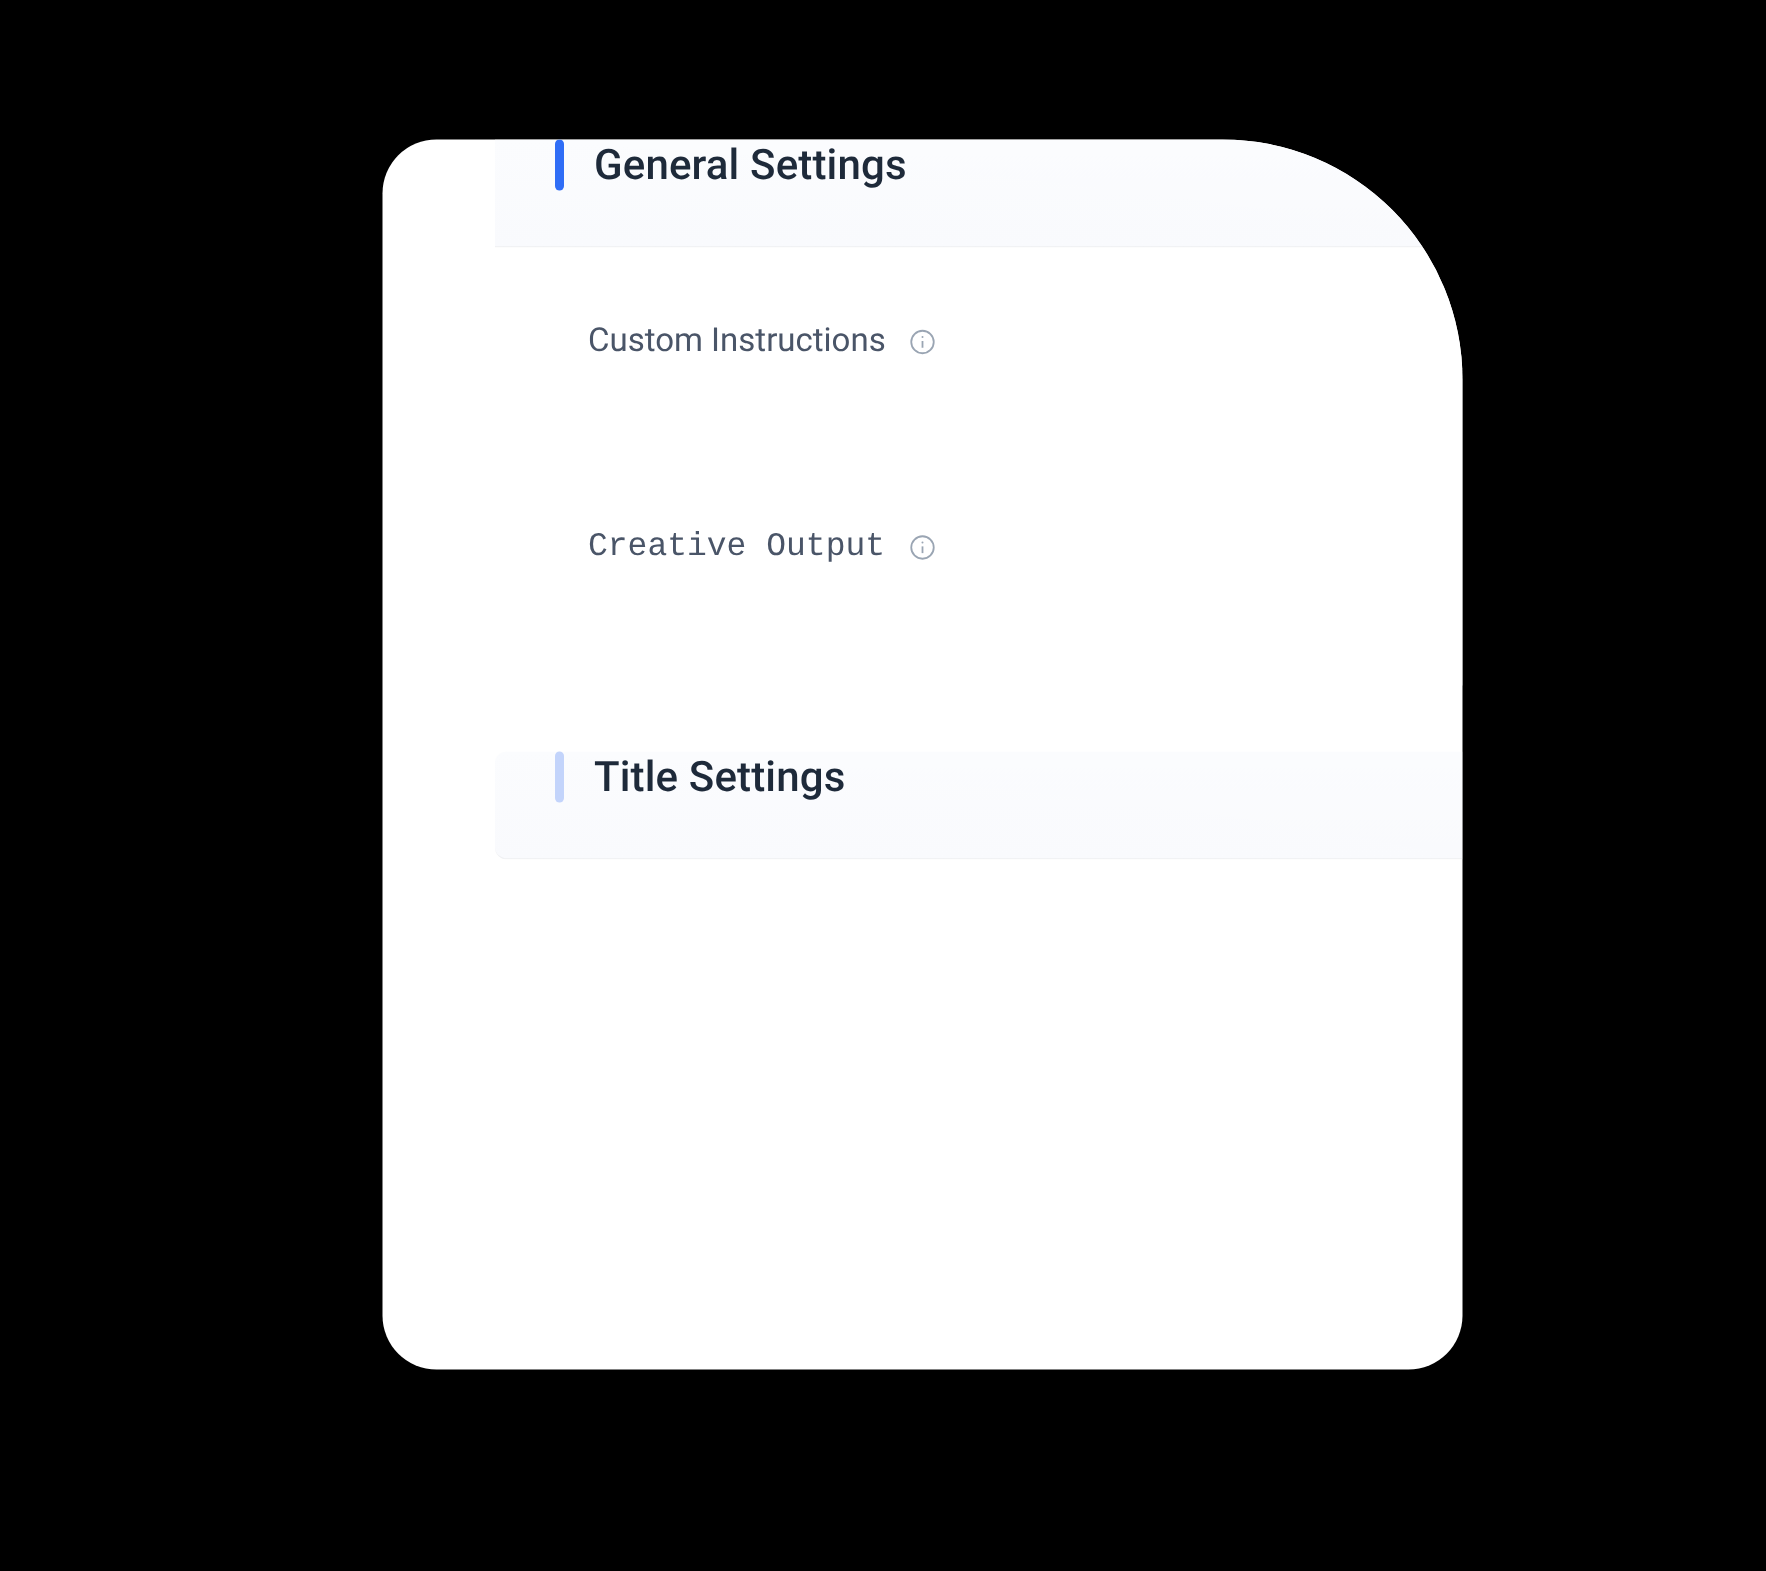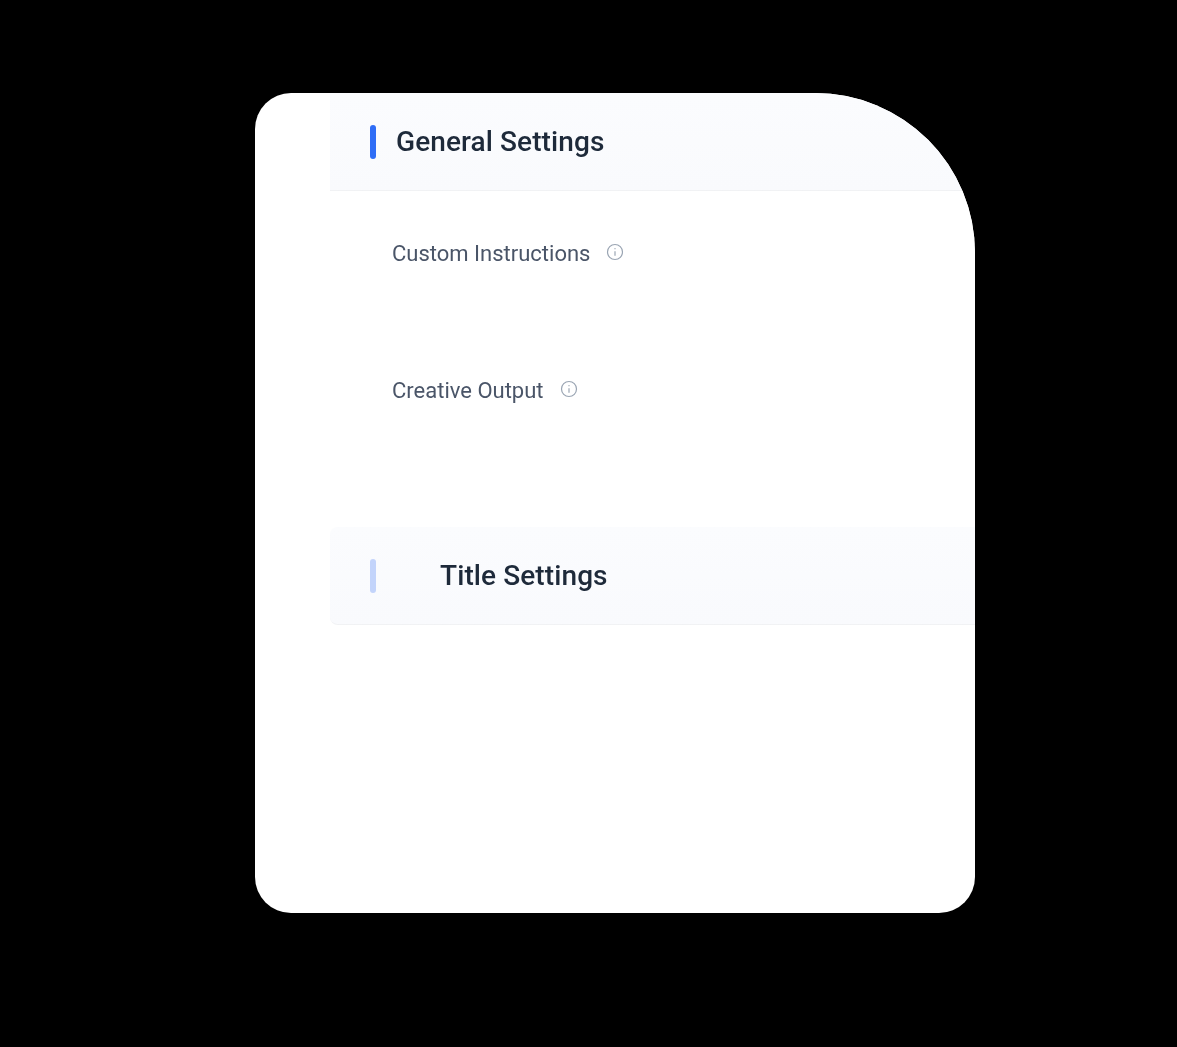--- a/index.html
+++ b/index.html
@@ -37,22 +37,21 @@
     }
     .inner {
       position: absolute;
       left: 75px;
       top: 0;
       right: 0;
       bottom: 0;
     }
     .section-header {
       display: flex;
-      align-items: center;
-      height: 98px;
+      height: 72px;
       padding-left: 40px;
       background: linear-gradient(#fbfcfe, #f9fafd);
       border-bottom: 1px solid rgba(0,0,0,0.04);
     }
     .section-header .bar {
       width: 6px;
       height: 34px;
       border-radius: 3px;
       margin-right: 20px;
     }
@@ -67,25 +66,26 @@
       font-weight: 500;
       color: #1e2a3a;
       letter-spacing: 0.1px;
     }
     .section-body {
       background: #ffffff;
       padding: 50px 0 60px 62px;
     }
     .row {
       display: flex;
-      align-items: flex-start;
+      align-items: center;
       margin-bottom: 112px;
     }
     .row:last-child {
       margin-bottom: 20px;
+      font-family: Liberation Mono, monospace;
     }
     .row-label {
       font-size: 22px;
       font-weight: 400;
       color: #4a5568;
       margin-right: 14px;
     }
     .info-icon {
       display: inline-flex;
       align-items: center;
@@ -95,21 +95,20 @@
       color: #9aa5b3;
       cursor: pointer;
     }
     .gap {
       height: 44px;
       background: transparent;
     }
     .collapsed-header {
       border-radius: 8px 0 0 8px;
       margin-bottom: 0;
-      gap: 44px;
     }
   </style>
 </head>
 <body>
 
 <div class="card-shadow"></div>
 
 <div class="card">
   <div class="inner">
 

